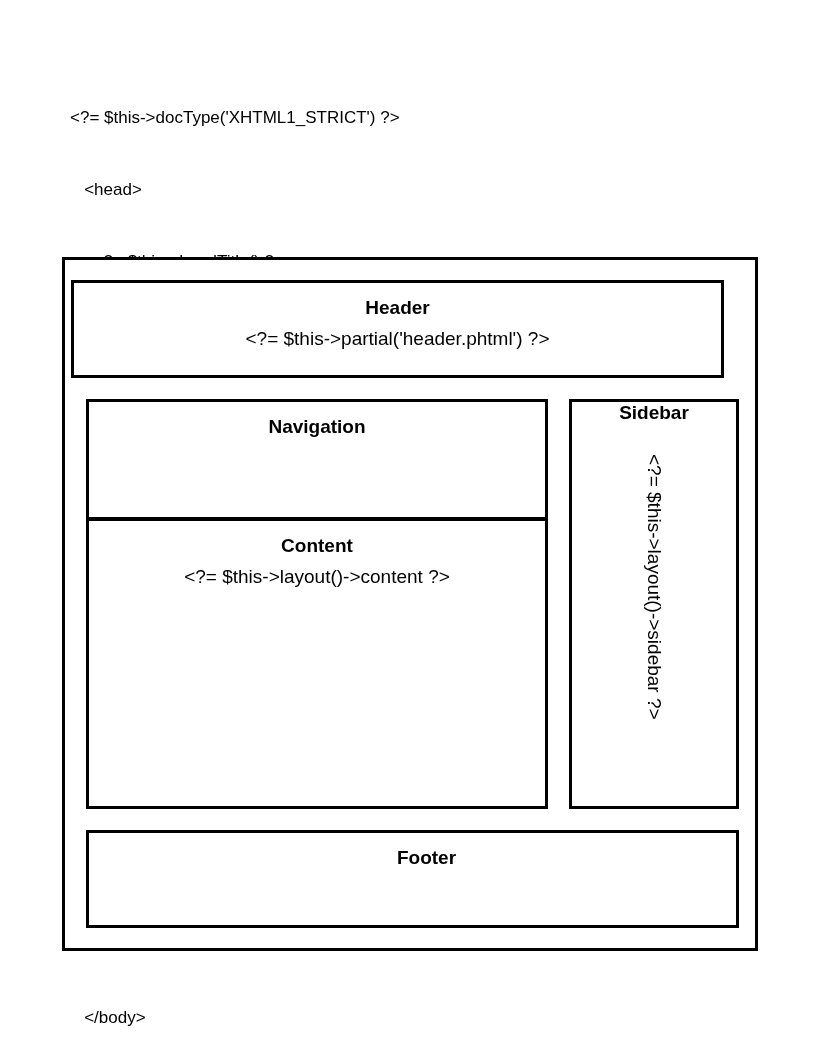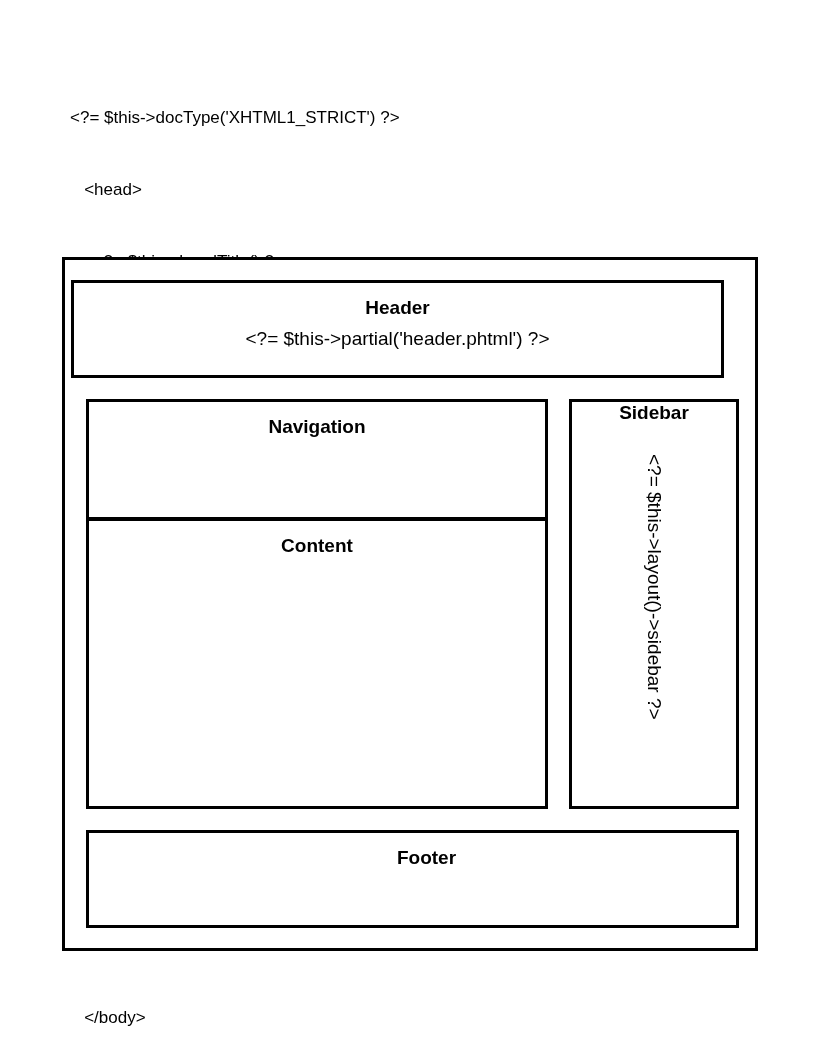--- a/index.html
+++ b/index.html
@@ -112,20 +112,21 @@
     <span class="box-title">Header</span>
     <span class="box-code">&lt;?= $this-&gt;partial('header.phtml') ?&gt;</span>
   </div>
 
   <div class="box" id="box-nav">
     <span class="box-title">Navigation</span>
   </div>
 
   <div class="box" id="box-content">
     <span class="box-title">Content</span>
+    <span class="box-code">&lt;?= $this-&gt;layout()-&gt;content ?&gt;</span>
   </div>
 
   <div class="box" id="box-sidebar">
     <span class="box-title">Sidebar</span>
     <div class="vertical-code-wrap">
       <span class="vertical-code">&lt;?= $this-&gt;layout()-&gt;sidebar ?&gt;</span>
     </div>
   </div>
 
   <div class="box" id="box-footer">

